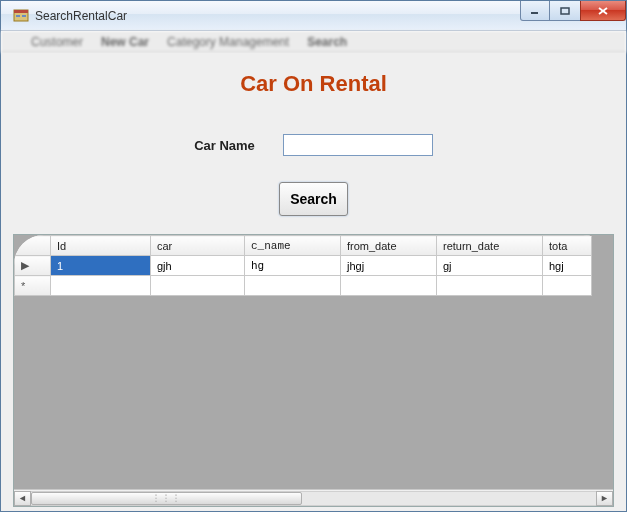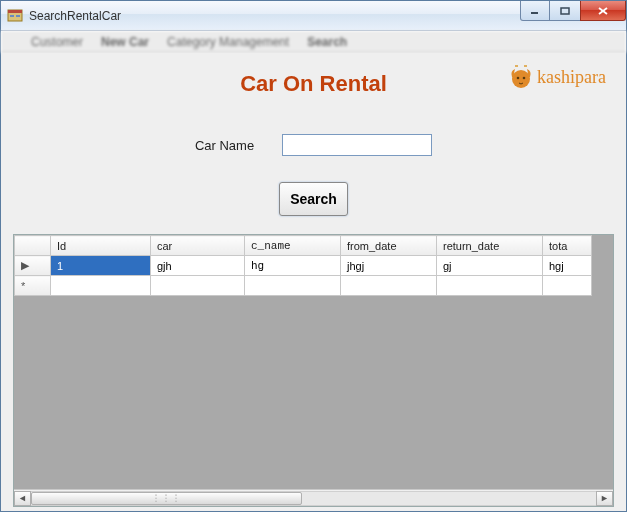--- a/index.html
+++ b/index.html
@@ -20,21 +20,21 @@
     display: flex;
     flex-direction: column;
     box-shadow: 0 0 8px rgba(0,0,0,0.2);
   }
   .titlebar {
     height: 30px;
     background: linear-gradient(to bottom, #f6f9fd 0%, #e6eef8 45%, #d6e4f2 46%, #e8f0fa 100%);
     border-bottom: 1px solid #a8b8cc;
     display: flex;
     align-items: center;
-    padding: 0 0 0 6px;
+    padding: 0 0 0 12px;
     position: relative;
   }
   .app-icon {
     width: 16px; height: 16px;
     margin-right: 6px;
     display: inline-flex;
     align-items: center;
     justify-content: center;
   }
   .title-text {
@@ -122,21 +122,21 @@
   .form-row {
     display: flex;
     justify-content: center;
     align-items: center;
     gap: 28px;
     margin-top: 10px;
     height: 30px;
   }
   .form-label {
     font-size: 13px;
-    font-weight: normal;
+    font-weight: bold;
     color: #222;
   }
   .text-input {
     width: 150px;
     height: 22px;
     border: 1px solid #7a9ac0;
     background: #fff;
     font-size: 12px;
     padding: 2px 4px;
   }
@@ -162,20 +162,21 @@
     border: 1px solid #9aa;
     background: #a9a9a9;
     display: flex;
     flex-direction: column;
     overflow: hidden;
   }
   .grid-scroll {
     flex: 1;
     overflow: hidden;
     position: relative;
+    border-radius: 30px;
   }
   table.datagrid {
     border-collapse: collapse;
     background: #fff;
     table-layout: fixed;
   }
   .datagrid th, .datagrid td {
     border: 1px solid #c8c8c8;
     font-size: 11px;
     text-align: left;
@@ -276,35 +277,20 @@
     <span>Customer</span>
     <span style="font-weight:bold">New Car</span>
     <span>Category Management</span>
     <span style="font-weight:bold">Search</span>
   </div>
 
   <div class="client">
 
     <div class="header-row">
       <div class="page-title">Car On Rental</div>
-      <div class="logo">
-        <span class="logo-mark">
-          <svg width="28" height="28" viewBox="0 0 28 28">
-            <circle cx="14" cy="16" r="9" fill="#e08a2a"></circle>
-            <path d="M5 14 Q3 8 8 6 Q6 12 9 14 Z" fill="#e08a2a"></path>
-            <path d="M23 14 Q25 8 20 6 Q22 12 19 14 Z" fill="#e08a2a"></path>
-            <circle cx="11" cy="15" r="1.3" fill="#5a3a10"></circle>
-            <circle cx="17" cy="15" r="1.3" fill="#5a3a10"></circle>
-            <path d="M12 20 Q14 22 16 20" stroke="#5a3a10" stroke-width="1" fill="none"></path>
-            <rect x="8" y="2" width="3" height="2" fill="#e0b060"></rect>
-            <rect x="17" y="2" width="3" height="2" fill="#e0b060"></rect>
-          </svg>
-        </span>
-        <span class="logo-text">kashipara</span>
-      </div>
     </div>
 
     <div class="form-row">
       <span class="form-label">Car Name</span>
       <input type="text" class="text-input" value="" style="">
     </div>
 
     <div class="search-row">
       <button class="search-btn">Search</button>
     </div>

